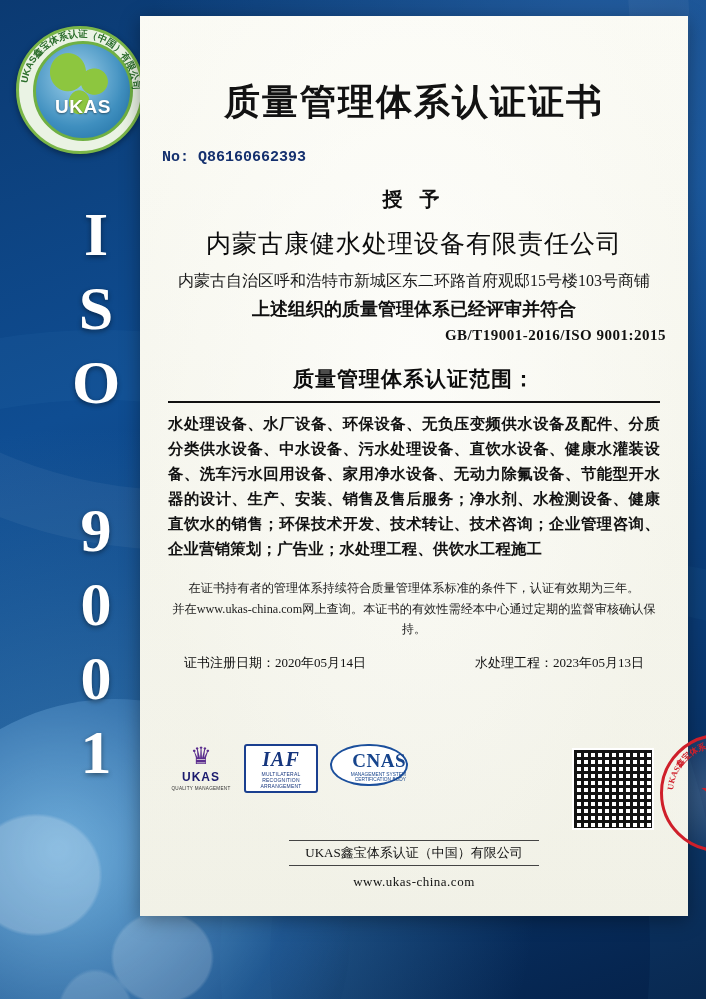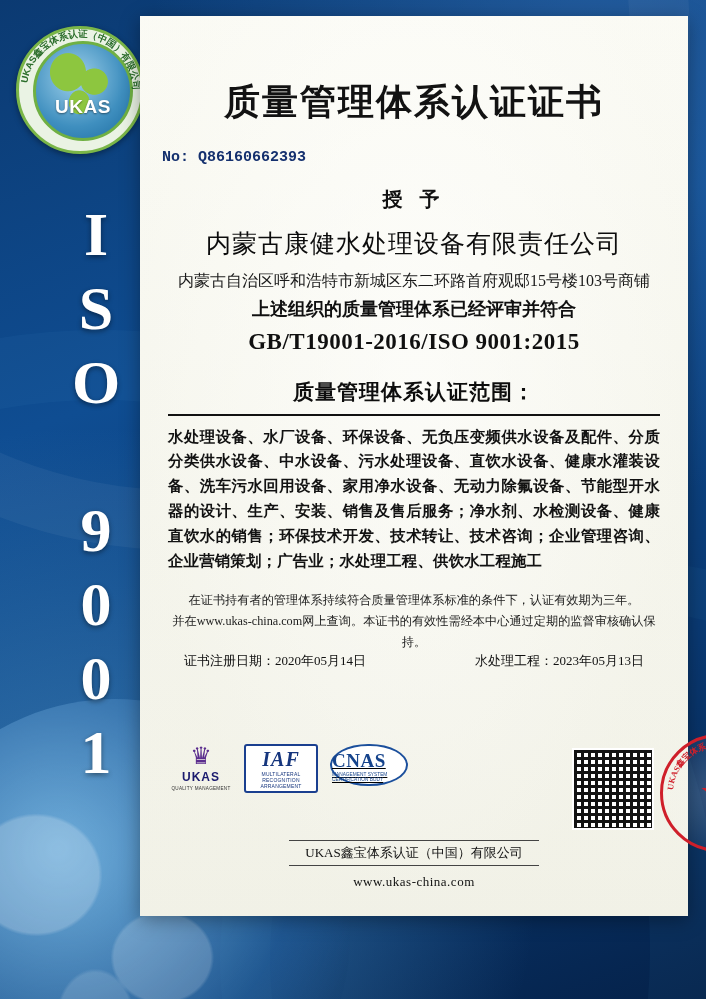--- a/index.html
+++ b/index.html
@@ -104,55 +104,55 @@
     font-weight:normal;font-size:25px;letter-spacing:1px;color:#0c0c0c;
   }
   .address{
     margin-top:11px;text-align:center;font-family:"Liberation Serif", serif;
     font-size:16px;color:#1a1a1a;
   }
   .std{
     margin-top:4px;text-align:center;font-family:"Liberation Serif", serif;
     font-weight:bold;font-size:18px;line-height:1.55;color:#101010;
   }
-  .std .l2{font-size:23px;letter-spacing:.5px;}
+  .std .l2{font-size:15px;letter-spacing:.5px;text-align:right;}
   .scope-title{
     margin-top:18px;text-align:center;font-family:"Liberation Serif", serif;
     font-weight:bold;font-size:21px;letter-spacing:1px;color:#0d0d0d;
   }
   .rule{height:2px;background:#111;margin:8px 6px 0 6px;}
   .scope-body{
     margin-top:9px;padding:0 6px;text-align:justify;
     font-family:"Liberation Serif", serif;font-weight:bold;
     font-size:15.4px;line-height:1.62;color:#121212;letter-spacing:.2px;
   }
   .note{
     margin-top:16px;padding:0 10px;text-align:center;
     font-family:"Liberation Serif", serif;font-size:12.2px;line-height:1.7;color:#1c1c1c;
   }
   .dates{
-    display:flex;justify-content:space-between;padding:0 22px;
+    margin-top:14px;display:flex;justify-content:space-between;padding:0 22px;
     font-family:"Liberation Serif", serif;font-size:13px;color:#101010;
   }
   
   .logos{
     position:absolute;left:0;right:0;bottom:86px;height:92px;
   }
   .lg{position:absolute;top:6px;}
   .ukas-mini{left:30px;width:62px;text-align:center;}
   .ukas-mini .crown{font-size:24px;color:#5b2d8e;line-height:1;}
   .ukas-mini .nm{font-size:12px;font-weight:bold;color:#1a1a6e;letter-spacing:1px;margin-top:2px;}
   .ukas-mini .sub{font-size:4.6px;color:#333;letter-spacing:.3px;line-height:1.35;margin-top:2px;}
   .iaf{left:104px;width:74px;}
   .iaf .box{border:2px solid #1a3f8f;border-radius:3px;padding:2px 0;text-align:center;background:#fff;}
   .iaf .bg{font-family:"Liberation Serif",serif;font-weight:bold;font-style:italic;font-size:20px;color:#15357d;letter-spacing:1px;}
   .iaf .sub{font-size:5px;color:#15357d;letter-spacing:.2px;}
   .cnas{left:190px;width:78px;}
   .cnas .ring{
-    border:2px solid #1b4f9c;border-radius:40px/22px;background:#fff;text-align:left;padding:4px 0 2px;text-decoration:underline;
+    border:2px solid #1b4f9c;border-radius:40px/22px;background:#fff;text-align:right;padding:4px 0 2px;
   }
   .cnas .bg{font-family:"Liberation Serif",serif;font-weight:bold;font-size:19px;color:#16448c;letter-spacing:.5px;}
   .cnas .sub{font-size:4.8px;color:#16448c;}
   .sign{left:282px;width:140px;}
   .sign .scrib{height:40px;position:relative;}
   .sign .scrib svg{position:absolute;left:0;top:-4px;}
   .sign .lbl{font-family:"Liberation Serif",serif;font-size:15px;color:#111;margin-top:2px;}
   .qr{left:432px;top:10px;width:78px;height:78px;background:#fff;padding:2px;}
   .qr .grid{width:100%;height:100%;
     background-image:

